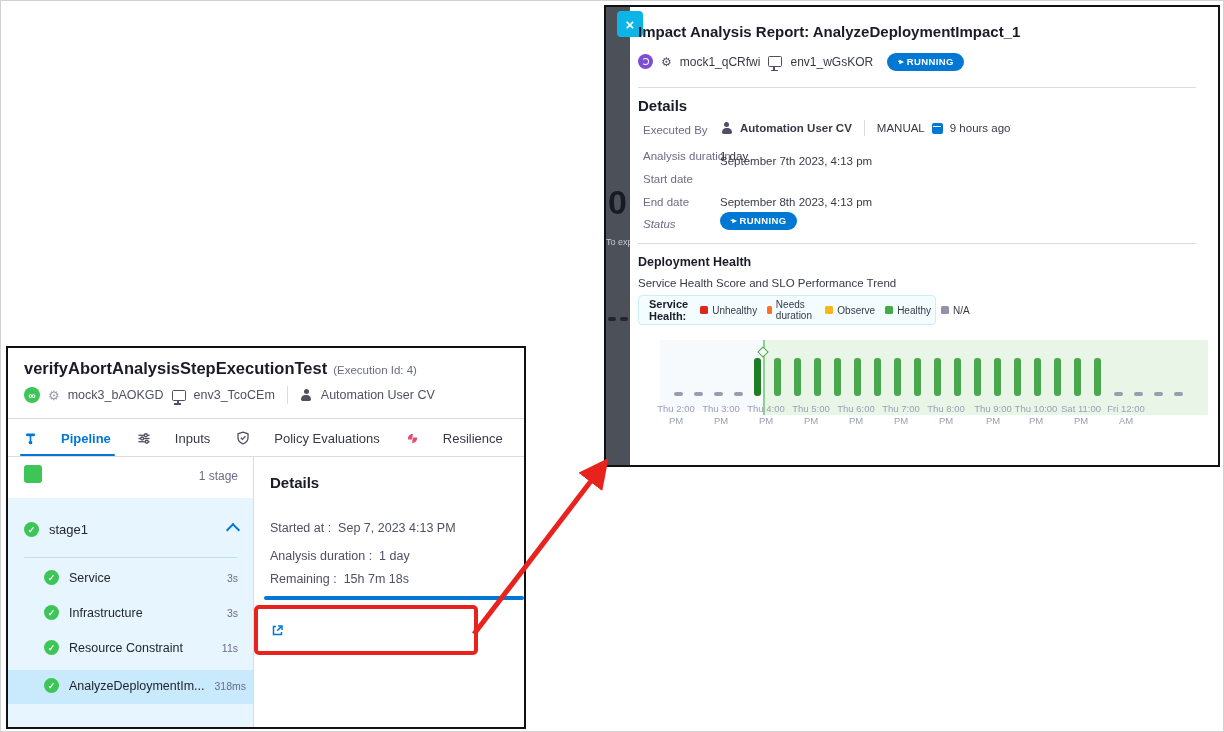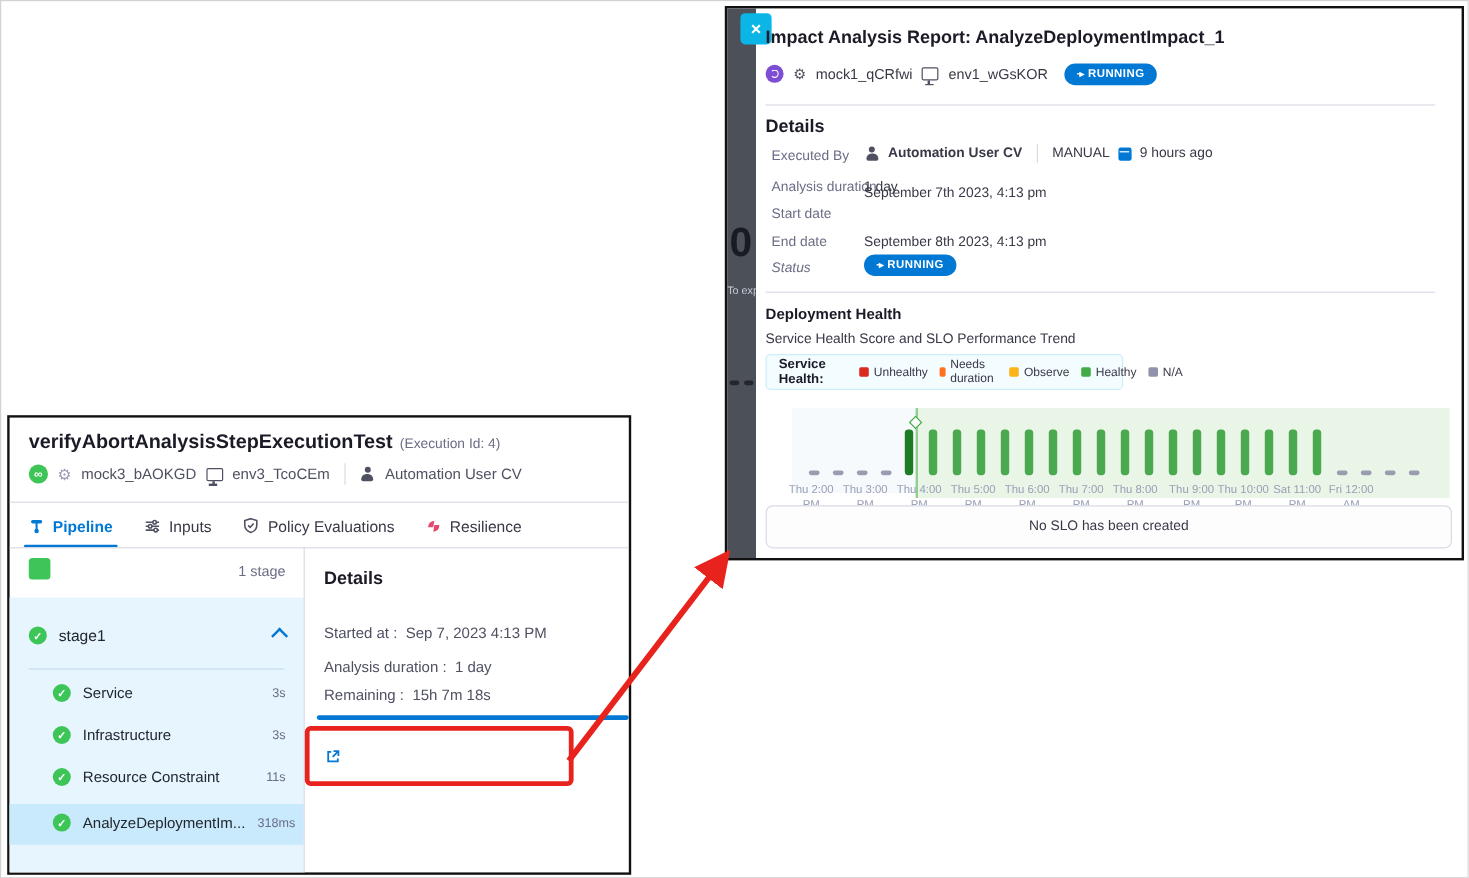--- a/index.html
+++ b/index.html
@@ -49,21 +49,21 @@
                  padding:4px 10px;line-height:1;}
   .badge-running .pfx{font-size:8px;letter-spacing:-1px;}
 
   
   #left-panel{left:5px;top:345px;width:520px;height:383px;}
   .lp-title{left:16px;top:11px;font-size:16.5px;font-weight:bold;color:#1b1b28;}
   .lp-exec{font-size:11.5px;font-weight:normal;color:#6b6d85;margin-left:6px;}
   .lp-meta{left:16px;top:38px;display:flex;align-items:center;gap:8px;font-size:12.5px;color:#4f5162;}
   .lp-meta .sep{width:1px;height:18px;background:#d9dae5;margin:0 4px;}
   .tabs{left:16px;top:75px;display:flex;align-items:center;gap:26px;height:30px;}
-  .tab{display:flex;align-items:center;gap:7px;font-size:13px;color:#383946;cursor:pointer;position:relative;height:30px;}
+  .tab{display:flex;align-items:center;gap:24px;font-size:13px;color:#383946;cursor:pointer;position:relative;height:30px;}
   .tab.active{color:#0278d5;font-weight:bold;}
   .tab.active::after{content:'';position:absolute;left:-4px;right:-4px;bottom:-3px;height:2.5px;background:#0278d5;border-radius:2px;}
   .stage-col-bg{left:0;top:150px;width:245px;height:229px;background:#e7f5fe;}
   .sel-step{left:0;top:322px;width:245px;height:34px;background:#c9e9fc;}
   .stage-sq{left:16px;top:117px;width:18px;height:18px;border-radius:3px;background:#3dc657;}
   .stage-count{left:0;top:121px;width:230px;text-align:right;font-size:12px;color:#6b6d85;}
   .stage-row{left:16px;top:174px;display:flex;align-items:center;gap:10px;font-size:13px;color:#22272e;width:214px;}
   .stage-row .nm{flex:1;}
   .step-row{left:36px;display:flex;align-items:center;gap:10px;font-size:12.5px;color:#22272e;width:194px;}
   .step-row .nm{flex:1;}
@@ -88,21 +88,21 @@
   .dw-h{left:32px;font-size:15px;font-weight:bold;color:#1b1b28;}
   .dlabel{left:37px;font-size:11.5px;color:#6b6d85;}
   .dval{left:114px;font-size:11.5px;color:#383946;}
   .exec-row{left:114px;display:flex;align-items:center;gap:7px;font-size:11.5px;color:#383946;}
   .exec-row .usr{font-weight:bold;}
   .exec-row .sep{width:1px;height:16px;background:#d9dae5;margin:0 5px;}
   .dh-head{left:32px;top:248px;font-size:12.5px;font-weight:bold;color:#1b1b28;}
   .dh-sub{left:32px;top:270px;font-size:11.5px;color:#383946;}
   .legend{left:32px;top:288px;width:298px;height:30px;border:1px solid #cbeef9;background:#f3fcff;border-radius:4px;
           display:flex;align-items:center;gap:10px;padding:0 10px;box-sizing:border-box;}
-  .legend .lg-t{font-size:11px;font-weight:bold;color:#1b1b28;margin-right:18px;}
+  .legend .lg-t{font-size:11px;font-weight:bold;color:#1b1b28;margin-right:2px;}
   .leg-item{display:flex;align-items:center;gap:4px;font-size:10px;color:#383946;}
   .leg-item .sw{width:8px;height:8px;border-radius:1.5px;}
 
   
   #chart{left:24px;top:333px;width:590px;height:120px;}
   .chart-strip{position:absolute;left:30px;top:0;width:548px;height:71px;background:#f7fafd;}
   .green-region{position:absolute;left:134px;top:0;width:444px;height:75px;background:#e9f5e7;}
   .dep-line{position:absolute;left:133px;top:0;width:2px;height:75px;background:#8fd08f;}
   .dep-diamond{position:absolute;left:129px;top:8px;width:8px;height:8px;background:#fff;border:1.6px solid #42ab45;
                transform:rotate(45deg);box-sizing:border-box;}
@@ -397,23 +397,20 @@
             <div>Sat 11:00</div>
             <div>PM</div>
           </div>
           <div class="tick" style="left: 473px;">
             <div>Fri 12:00</div>
             <div>AM</div>
           </div>
         </div>
     </div>
 
-    <div class="abs no-slo">
-      <span>No SLO has been created</span>
-    </div>
   </div>
 
   <svg id="arrow-svg" width="1224" height="732">
     <defs>
       <marker id="ah" markerWidth="7" markerHeight="7" refX="4.5" refY="3" orient="auto">
         <polygon points="0 0, 6 3, 0 6" fill="#e8231d"></polygon>
       </marker>
     </defs>
     <line x1="473" y1="633" x2="603" y2="463" stroke="#e8231d" stroke-width="5" marker-end="url(#ah)"></line>
   </svg>

